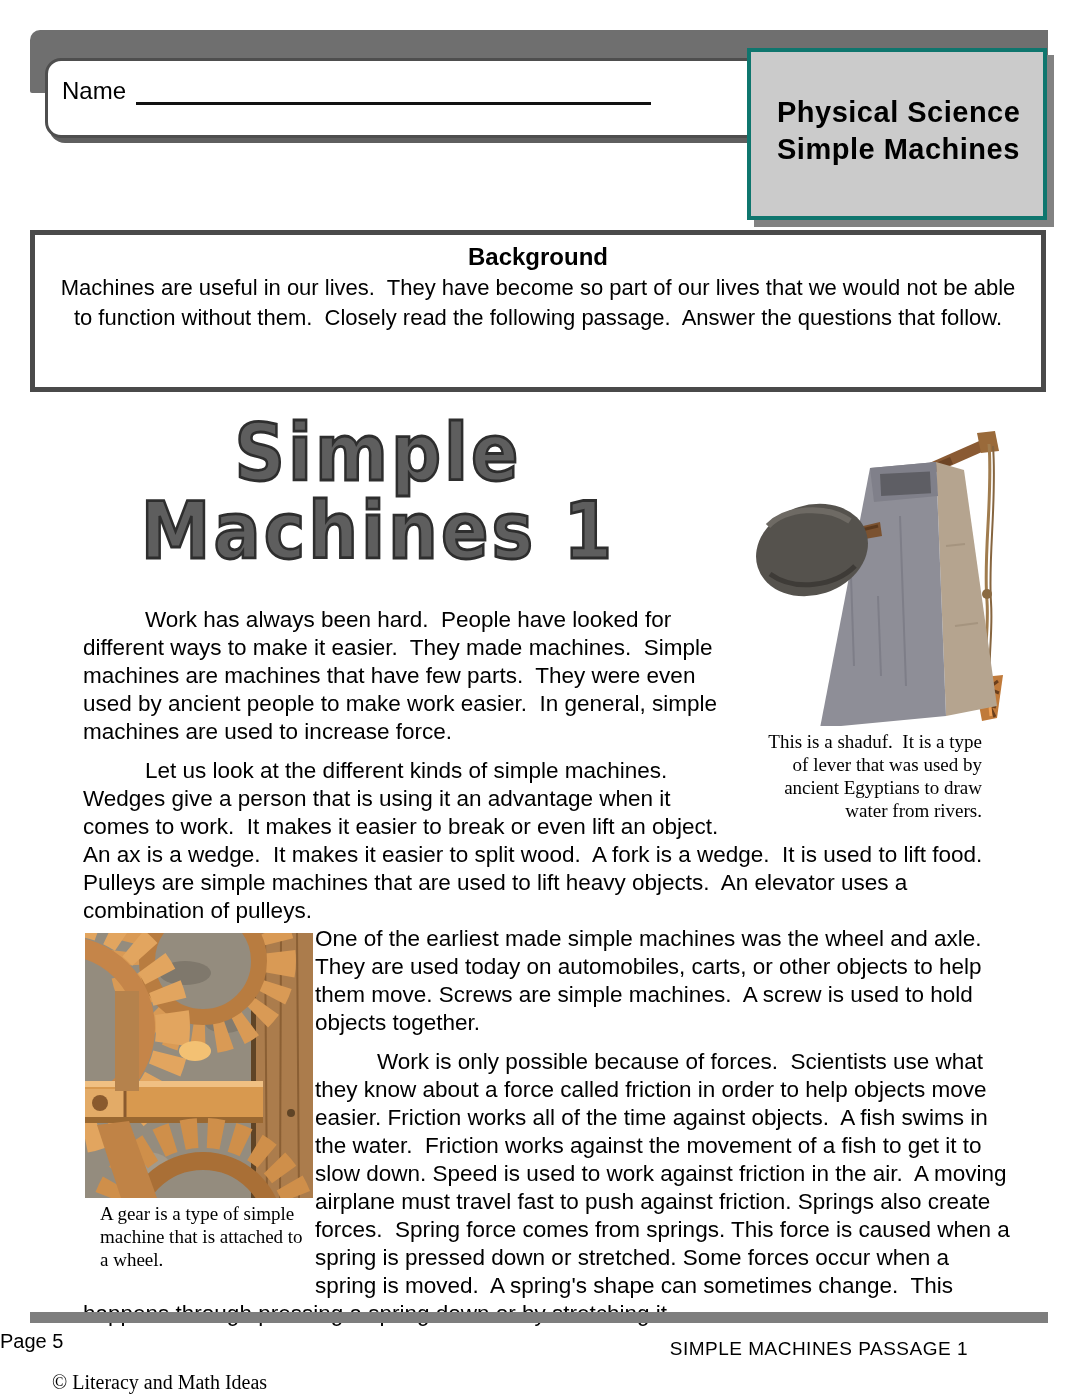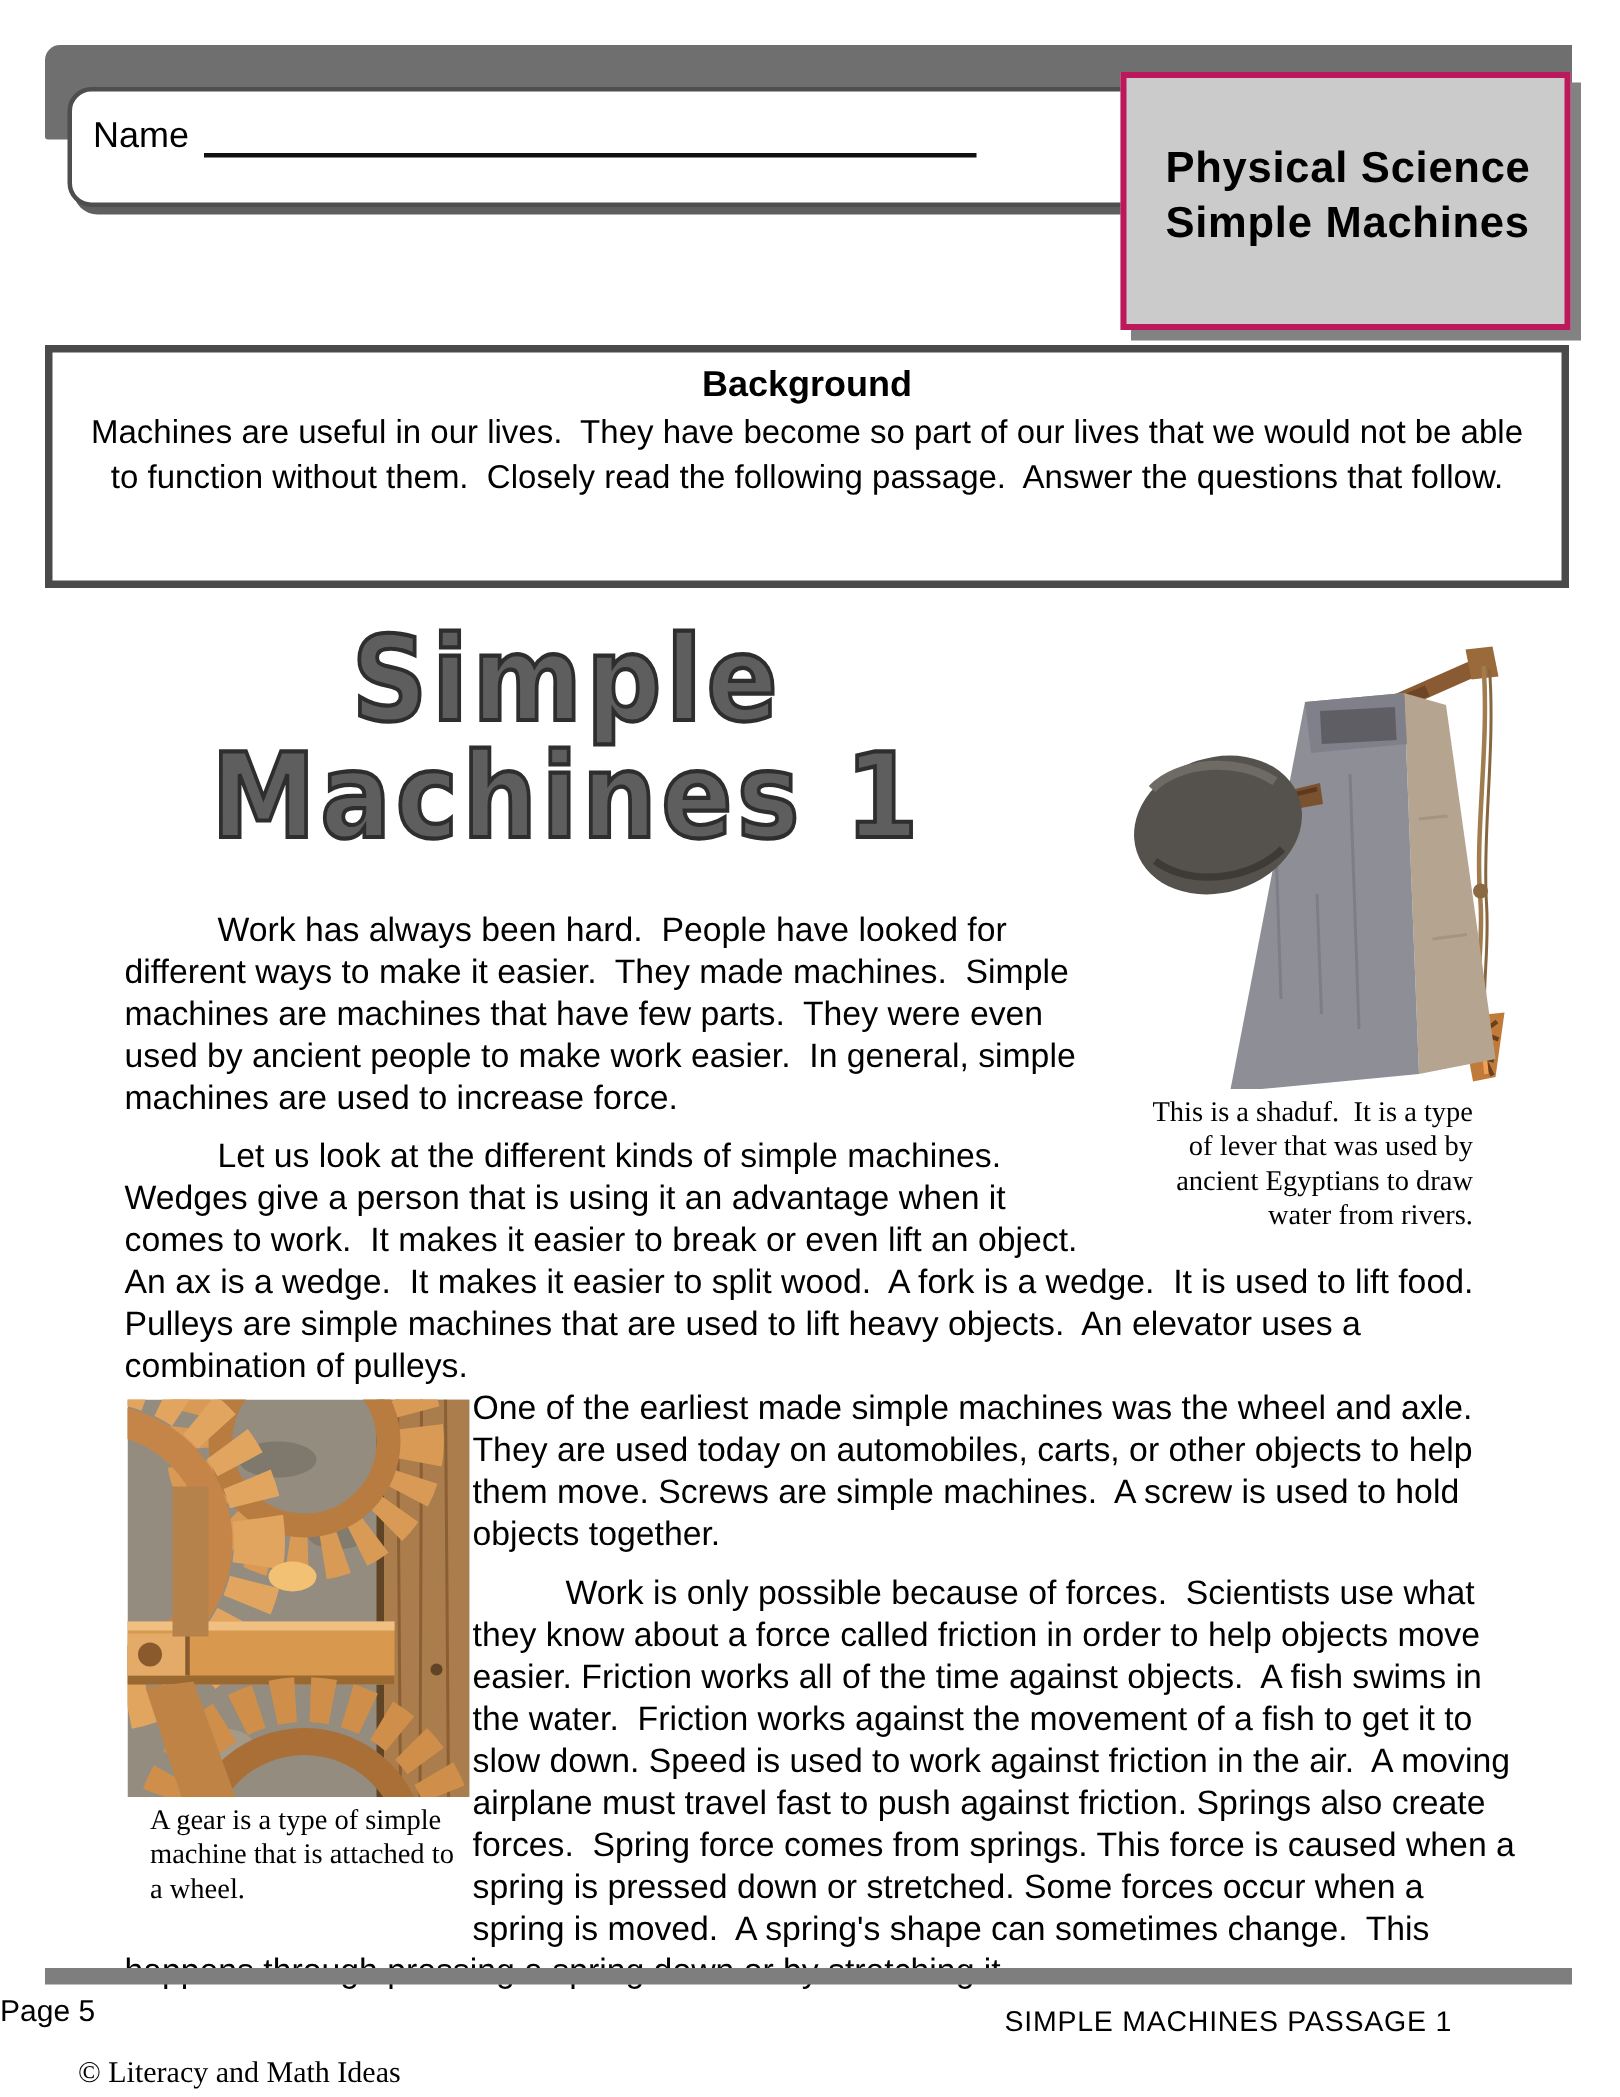--- a/index.html
+++ b/index.html
@@ -20,21 +20,21 @@
     position:absolute;left:45px;top:58px;width:990px;height:80px;
     background:#ffffff;border:3px solid #4e4e4e;border-radius:16px;
     box-shadow:4px 5px 0 #5f5f5f;
     display:flex;align-items:center;padding:0 20px 14px 14px;
     box-sizing:border-box;
   }
   .name-label{font-size:24px;margin-right:10px;}
   .name-line{display:inline-block;width:515px;border-bottom:3px solid #111;height:24px;}
   .subject-box{
     position:absolute;left:747px;top:48px;width:300px;height:172px;
-    background:#cbcbcb;border:4px solid #be185d;
+    background:#cbcbcb;border:4px solid #0f766e;
     box-shadow:7px 7px 0 #828282;
     box-sizing:border-box;
     padding:42px 0 0 26px;
     font-weight:bold;font-size:29px;line-height:37px;
     letter-spacing:0.5px;
   }
   
   .background-box{
     position:absolute;left:30px;top:230px;width:1016px;height:162px;
     background:#ffffff;border:5px solid #4a4a4a;

